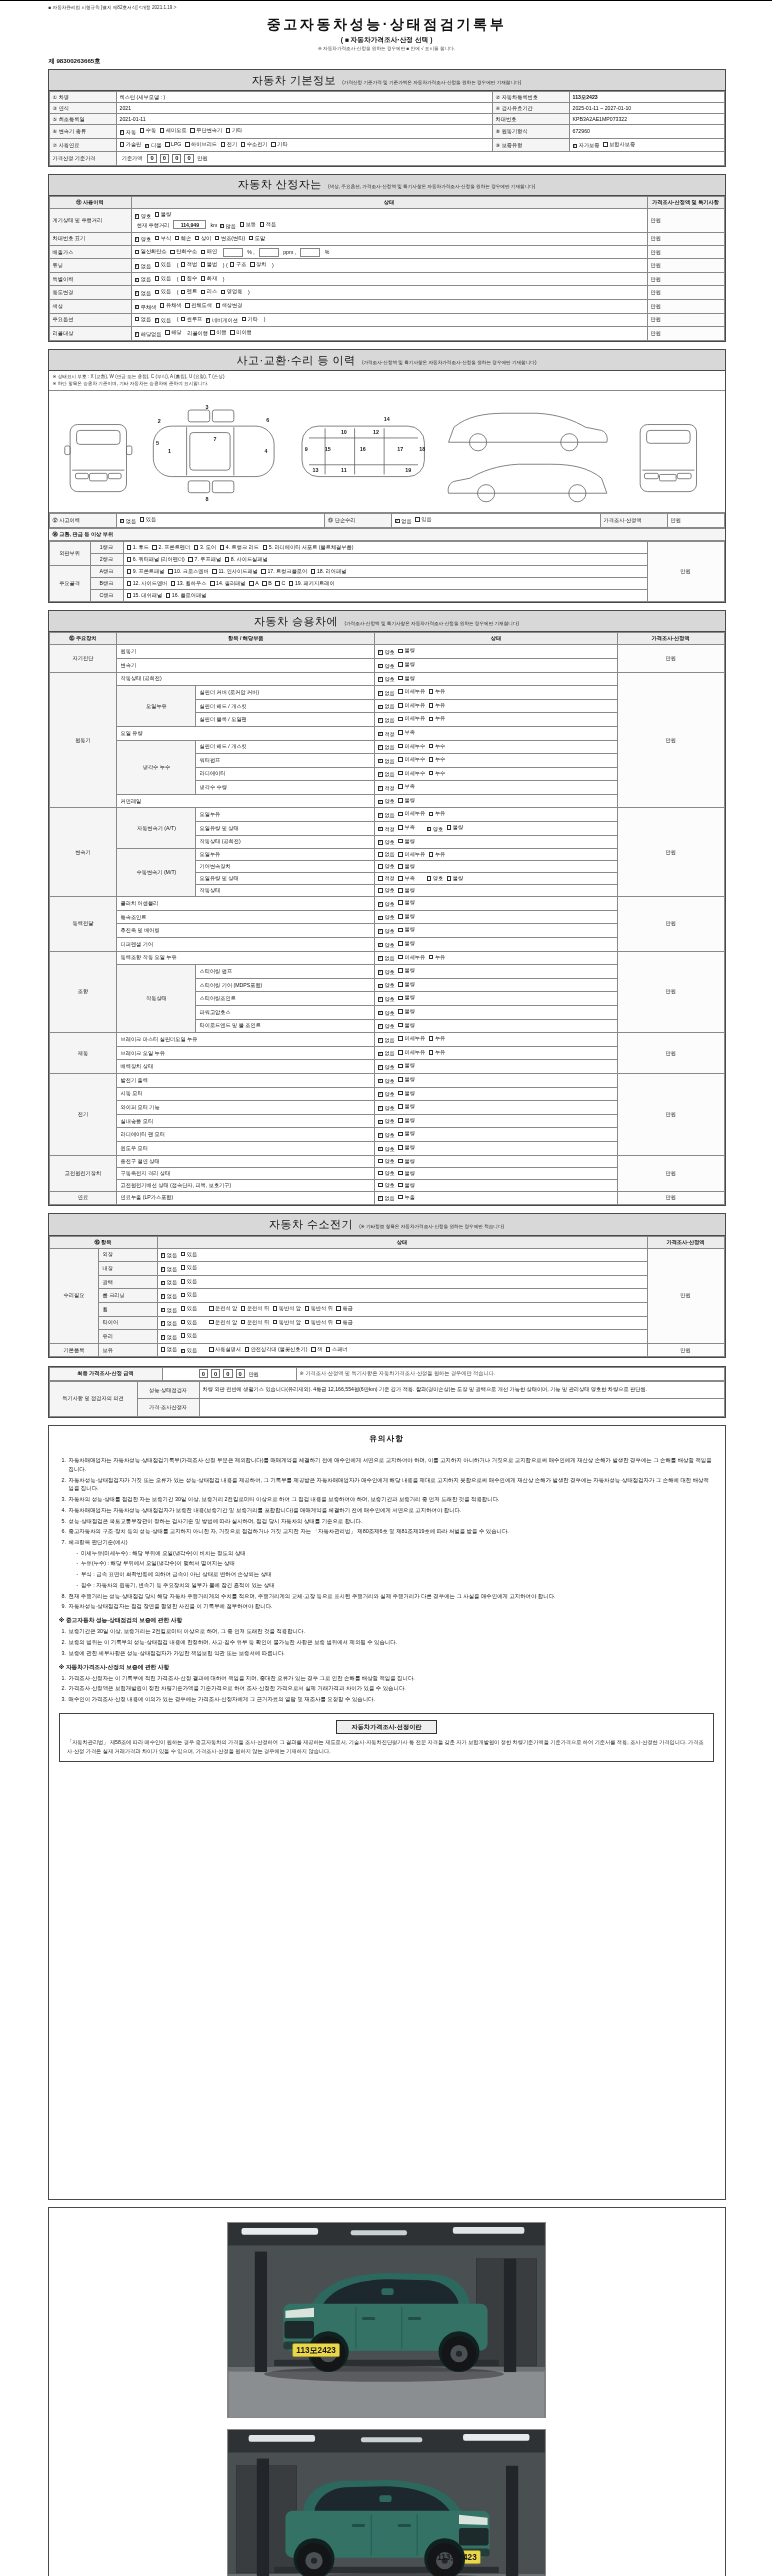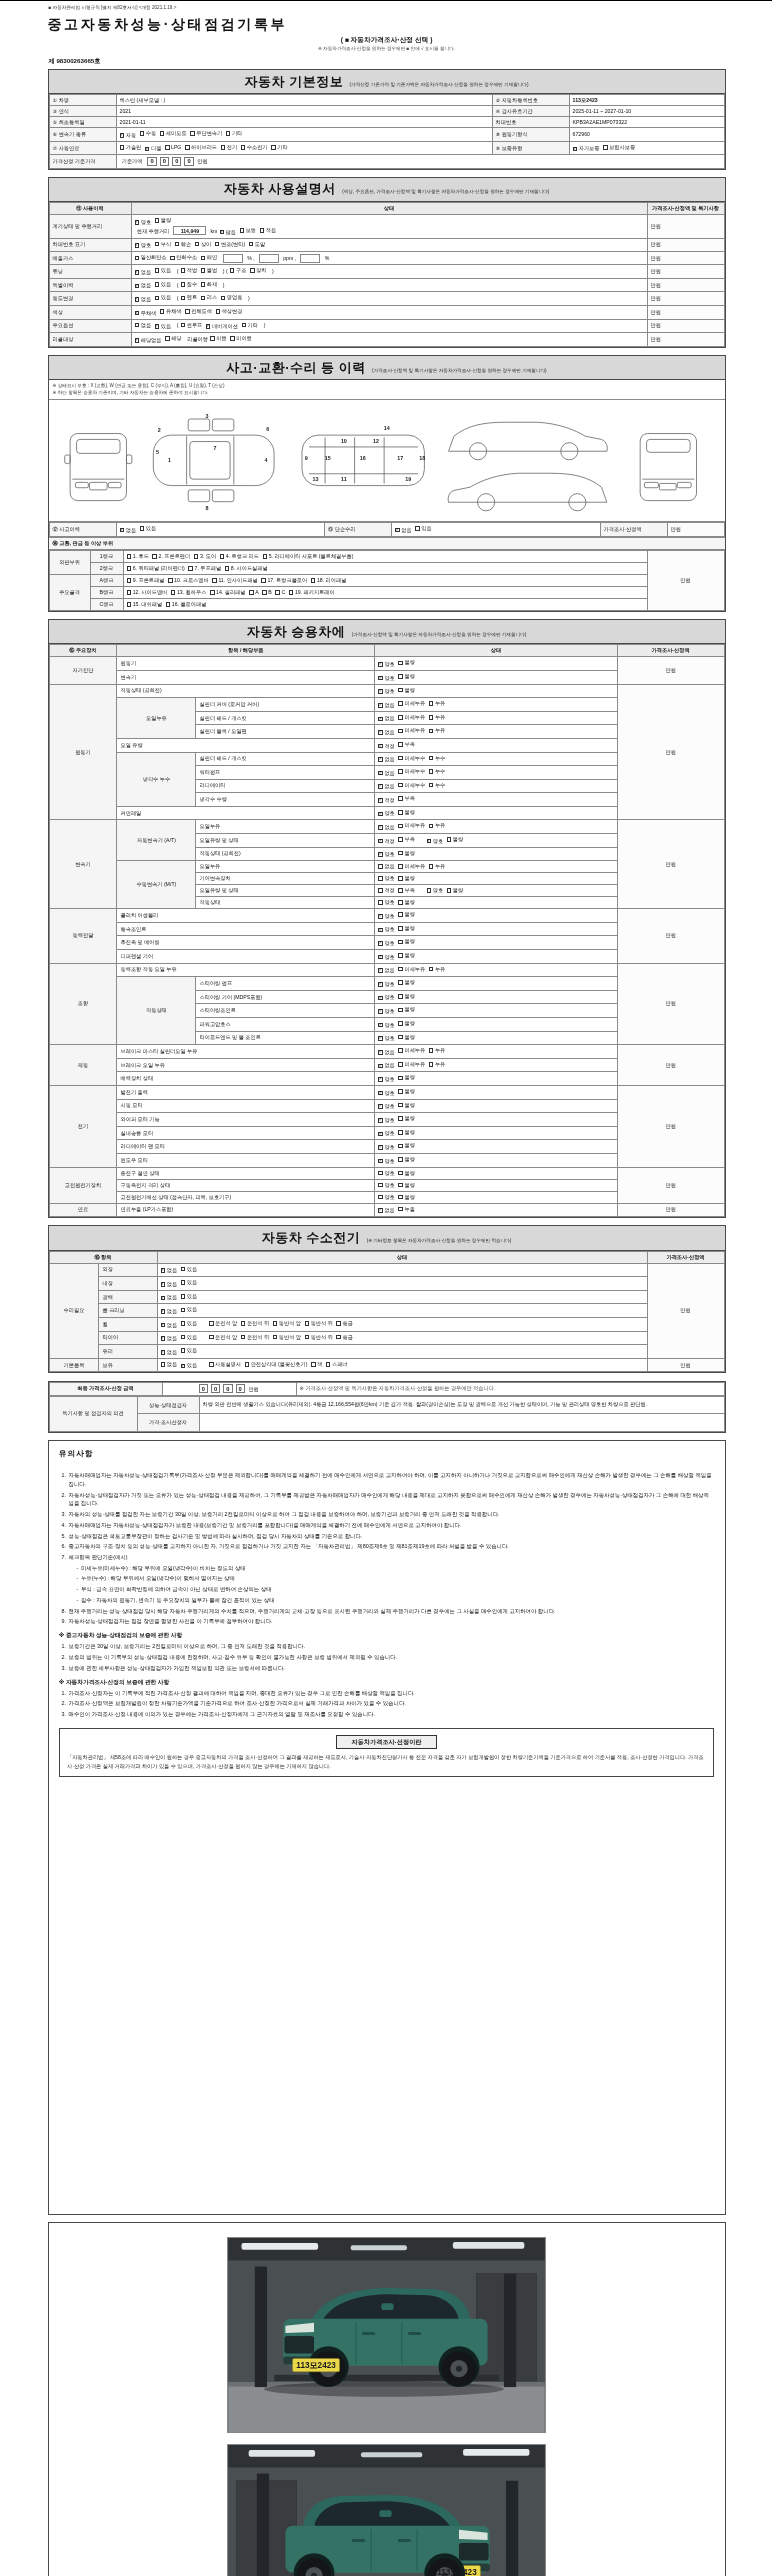--- a/index.html
+++ b/index.html
@@ -1,26 +1,26 @@
 <!DOCTYPE html>
 <html style="font-size:8.2px"><head>
 <meta charset="utf-8">
 <style>
   *{box-sizing:border-box}
   html,body{margin:0;padding:0;background:#fff;color:#111;font-family:"Liberation Sans","DejaVu Sans",sans-serif}
   body{border-top:1.5px solid #000;width:773px}
   .doc{width:678px;margin:0 auto;padding:2.1px 0 20.6px}
   .topnote{font-size:4.6px;color:#333;margin:1.5px 1px 4.1px}
-  .main-title{font-size:14px;font-weight:bold;letter-spacing:2.6px;margin-top:6px}
+  .main-title{text-align:center;font-size:14px;font-weight:bold;letter-spacing:2.6px;margin-top:6px}
   .sub-title{text-align:center;font-size:6.7px;font-weight:bold;margin-top:2.1px}
   .sub-note{text-align:center;font-size:4.6px;color:#444;margin-top:1.5px}
   .docno{font-size:6.2px;font-weight:bold;margin:6.2px 1px 2.6px}
   .sec{border:1px solid #4a4a4a;margin:0 0 7.2px;background:#fff}
   .sec-head{background:#d8d8d8;text-align:center;padding:2.6px 4.1px;border-bottom:0.8px solid #4a4a4a}
-  .sec-title{font-weight:bold;font-size:13px;letter-spacing:0.5px}
+  .sec-title{font-weight:normal;font-size:11px;letter-spacing:0.5px}
   .sec-sub{font-size:4.6px;color:#222;margin-left:4.1px;font-weight:normal}
   table.grid{width:100%;border-collapse:collapse}
   .grid td,.grid th{border:0.5px solid #8a8a8a;padding:1.5px 3.1px;font-size:5.2px;vertical-align:middle;text-align:left}
   .grid th{background:#ececec;text-align:center;font-weight:bold;padding:2.1px}
   .lbl{background:#f5f5f5}
   .center{text-align:center!important}
   .bold{font-weight:bold}
   .money{width:77px;text-align:right;color:#222;background:#fcfcfc}
   .vmid{vertical-align:middle;text-align:center!important}
   .wlbl{width:82px}
@@ -43,21 +43,21 @@
   .dshape{stroke:#666;fill:none;stroke-width:1.5}
   .dnum{font-size:10px;fill:#222;text-anchor:middle;font-weight:bold;font-family:"Liberation Sans",sans-serif}
   .exch-label{font-size:5.2px;font-weight:bold;padding:2.1px 4.1px;background:#f5f5f5;border-bottom:0.5px solid #8a8a8a;border-top:0.5px solid #8a8a8a}
   .note-cell{font-size:4.6px;color:#444}
   .op-text{font-size:5.2px;line-height:1.5;height:17.5px}
   .notes-body{padding:8.2px 10.3px;min-height:773px}
   .note-p{display:flex;gap:2.6px;margin:2.1px 0;font-size:5.4px;line-height:1.6}
   .note-p.ind{margin-left:12.4px}
   .note-n{min-width:7.2px;text-align:right;flex:none}
   .note-h{font-weight:bold;margin:6.2px 0 2.1px;font-size:5.7px}
-  .notes-title{text-align:left;font-weight:bold;font-size:7.7px;letter-spacing:1px;margin-bottom:12px}
+  .notes-title{text-align:center;font-weight:bold;font-size:7.7px;letter-spacing:1px;margin-bottom:12px}
   .price-def{border:0.8px solid #444;margin-top:9.3px;padding:6.2px 7.2px}
   .pd-title{display:table;margin:0 auto 4.1px;border:0.8px solid #333;padding:1.5px 14.4px;font-weight:bold;font-size:6.2px;background:#efefef}
   .pd-body{font-size:5.2px;line-height:1.6;color:#222}
   .photos-body{display:flex;flex-direction:column;align-items:center;gap:11.3px;padding:13.4px 0 16.5px}
   svg.photo{width:319px;height:196px;border:0.5px solid #888;background:#4a4f52;display:block}
 </style>
 </head>
 <body>
 
 <div class="doc">
@@ -159,21 +159,21 @@
           <span class="segt">기준가액</span>
           <span><span class="digit">0</span><span class="digit">0</span><span class="digit">0</span><span class="digit">0</span><span class="segt">만원</span></span>
         </td>
       </tr>
     </tbody>
       </table>
   </div>
 
   <div class="sec">
     <div class="sec-head">
-      <span class="sec-title">자동차 사용설명서</span>
+      <span class="sec-title">자동차 산정자는</span>
       <span class="sec-sub">(색상, 주요옵션, 가격조사·산정액 및 특기사항은 자동차가격조사·산정을 원하는 경우에만 기재합니다)</span>
     </div>
     <table class="grid">
       <thead>
         <tr>
           <th class="wlbl">⑪ 사용이력</th>
           <th>상태</th>
           <th style="width:77px">가격조사·산정액 및 특기사항</th>
         </tr>
       </thead>

